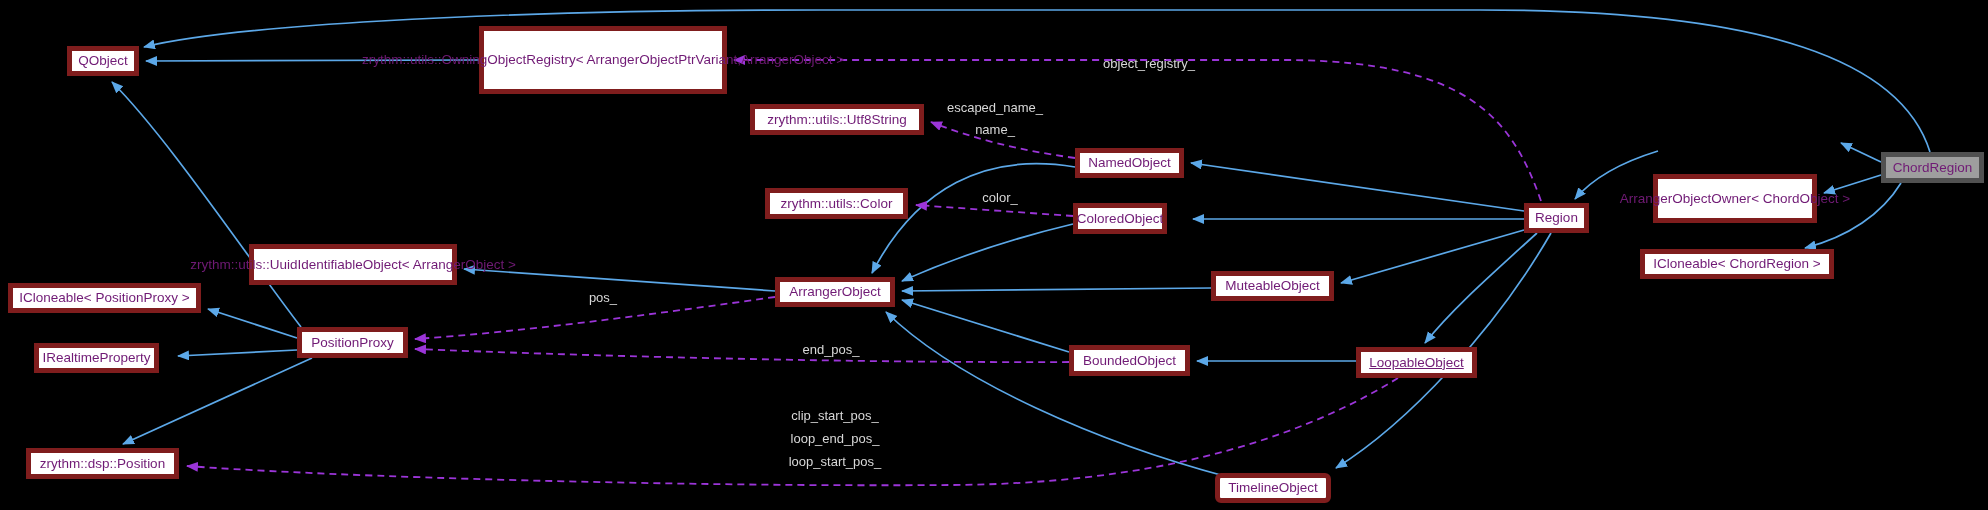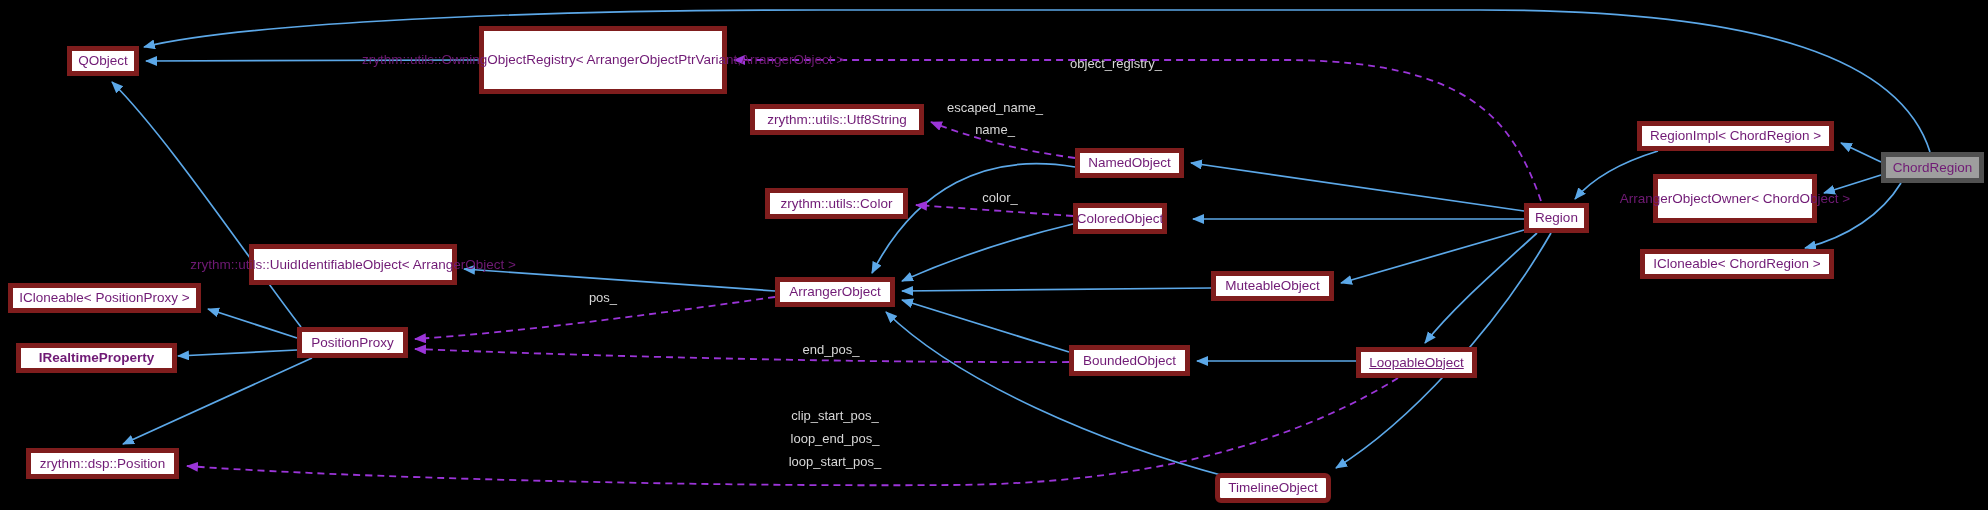--- a/index.html
+++ b/index.html
@@ -101,42 +101,39 @@
     </div>
 
   <div class="node" style="left:1211px;top:271px;width:123px;height:30px;">
       <span class="ln">MuteableObject</span>
     </div>
 
   <div class="node" style="left:1524px;top:203px;width:65px;height:30px;">
       <span class="ln">Region</span>
     </div>
 
-  <div class="node" style="left:1637px;top:121px;width:197px;height:30px;">
-      <span class="ln">RegionImpl&lt; ChordRegion &gt;</span>
-    </div>
 
   <div class="node hl" style="left:1881px;top:152px;width:103px;height:31px;">
       <span class="ln">ChordRegion</span>
     </div>
 
   <div class="node" style="left:1653px;top:174px;width:164px;height:49px;">
     <span class="ln">ArrangerObjectOwner</span>
     <span class="ln">&lt; ChordObject &gt;</span>
   </div>
 
   <div class="node" style="left:1640px;top:249px;width:194px;height:30px;">
       <span class="ln">ICloneable&lt; ChordRegion &gt;</span>
     </div>
 
   <div class="node" style="left:8px;top:283px;width:193px;height:30px;">
       <span class="ln">ICloneable&lt; PositionProxy &gt;</span>
     </div>
 
-  <div class="node" style="left:16px;top:343px;width:161px;height:30px;font-weight:bold;">
+  <div class="node" style="left:34px;top:343px;width:125px;height:30px;">
       <span class="ln">IRealtimeProperty</span>
     </div>
 
   <div class="node" style="left:297px;top:327px;width:111px;height:31px;">
       <span class="ln">PositionProxy</span>
     </div>
 
   <div class="node" style="left:1069px;top:345px;width:121px;height:31px;">
       <span class="ln">BoundedObject</span>
     </div>
@@ -146,21 +143,21 @@
     </div>
 
   <div class="node" style="left:26px;top:448px;width:153px;height:31px;">
       <span class="ln">zrythm::dsp::Position</span>
     </div>
 
   <div class="node" style="left:1215px;top:473px;width:116px;height:30px;border-radius:6px;">
       <span class="ln">TimelineObject</span>
     </div>
 
-  <div class="elabel" style="left:1064px;top:52px;width:104px;">
+  <div class="elabel" style="left:1097px;top:52px;width:104px;">
       <span class="ln">object_registry_</span>
     </div>
 
   <div class="elabel" style="left:925px;top:97px;width:140px;line-height:22px;">
     <span class="ln">escaped_name_</span>
     <span class="ln">name_</span>
   </div>
 
   <div class="elabel" style="left:975px;top:186px;width:50px;">
       <span class="ln">color_</span>

